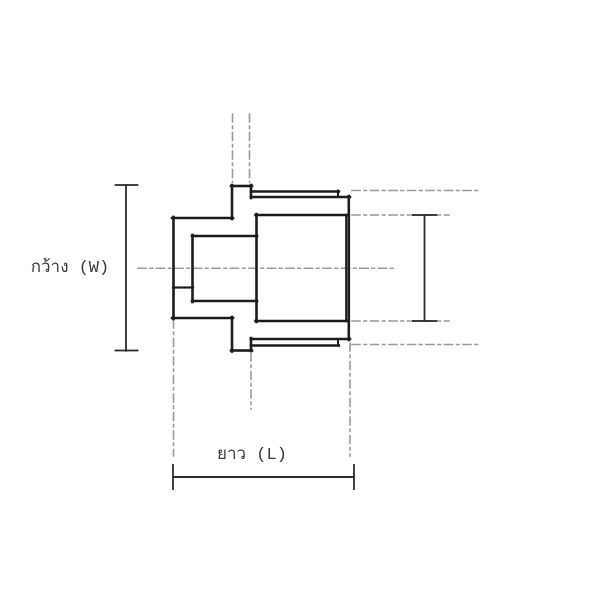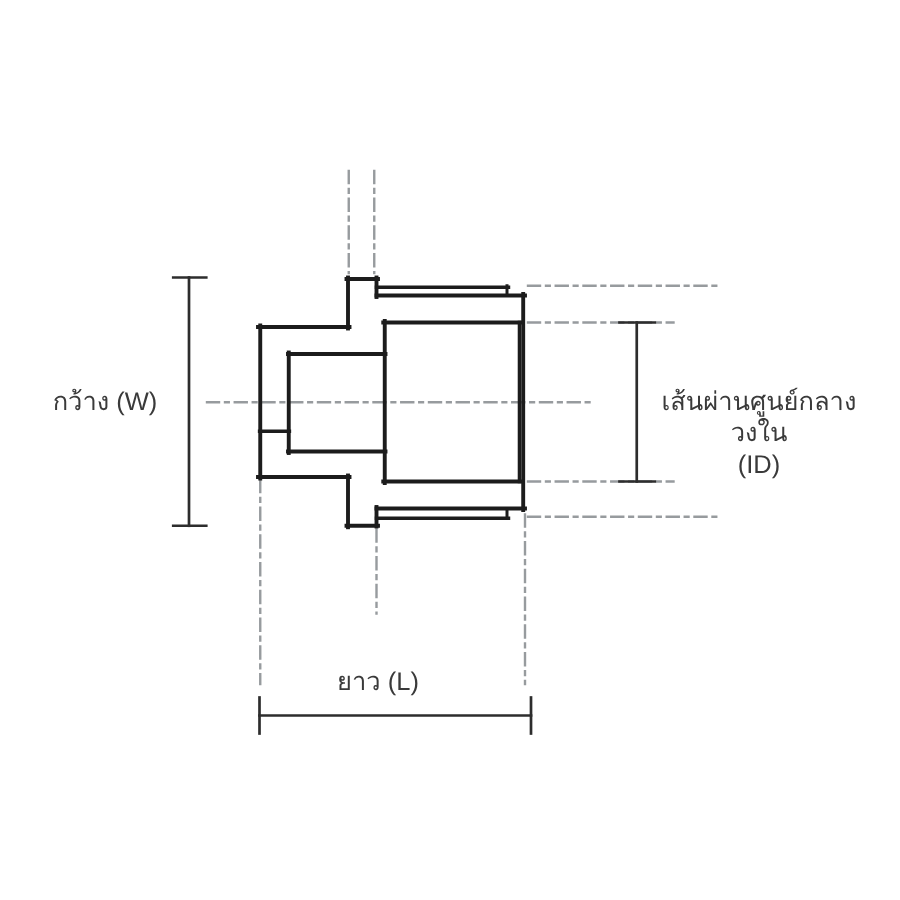--- a/index.html
+++ b/index.html
@@ -6,21 +6,21 @@
     margin: 0;
     padding: 0;
     background: #ffffff;
   }
   .stage {
     position: relative;
     width: 600px;
     height: 600px;
     background: #ffffff;
     overflow: hidden;
-    font-family: Liberation Sans, sans-serif;
+    font-family: Liberation Mono, monospace;
   }
   svg.drawing {
     position: absolute;
     left: 0;
     top: 0;
     width: 600px;
     height: 600px;
     display: block;
   }
   .dim-label {
@@ -93,20 +93,16 @@
         <g>
           <line x1="173" y1="477" x2="354" y2="477" stroke="#2d2d2d" stroke-width="1.8" stroke-linecap="square"></line>
           <line x1="173" y1="465" x2="173" y2="489" stroke="#2d2d2d" stroke-width="1.8" stroke-linecap="square"></line>
           <line x1="354" y1="465" x2="354" y2="489" stroke="#2d2d2d" stroke-width="1.8" stroke-linecap="square"></line>
         </g>
       </g>
   </svg>
 
   <div class="dim-label label-width">กว้าง (W)</div>
 
-  <div class="dim-label label-id">
-    <div>เส้นผ่านศูนย์กลางวงใน</div>
-    <div>(ID)</div>
-  </div>
 
   <div class="dim-label label-length">ยาว (L)</div>
 
 </div>
 
 </body></html>

